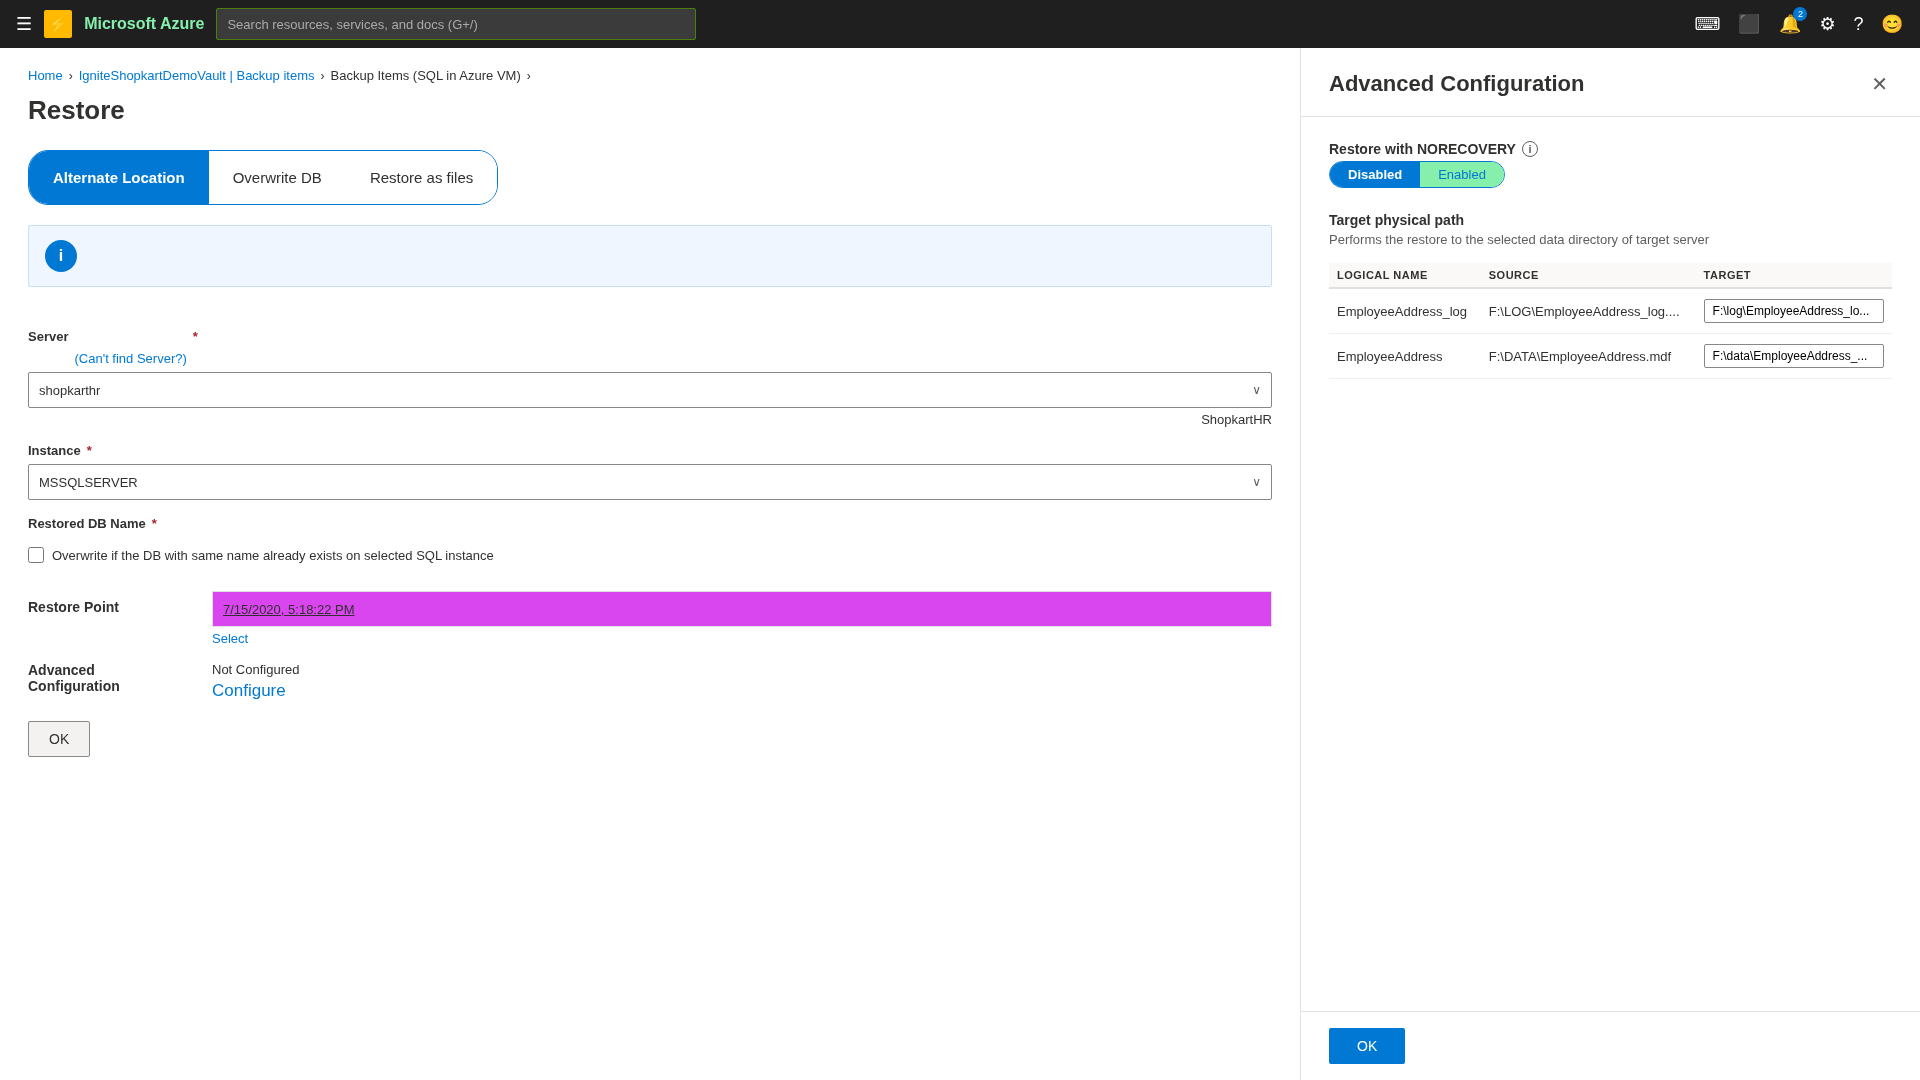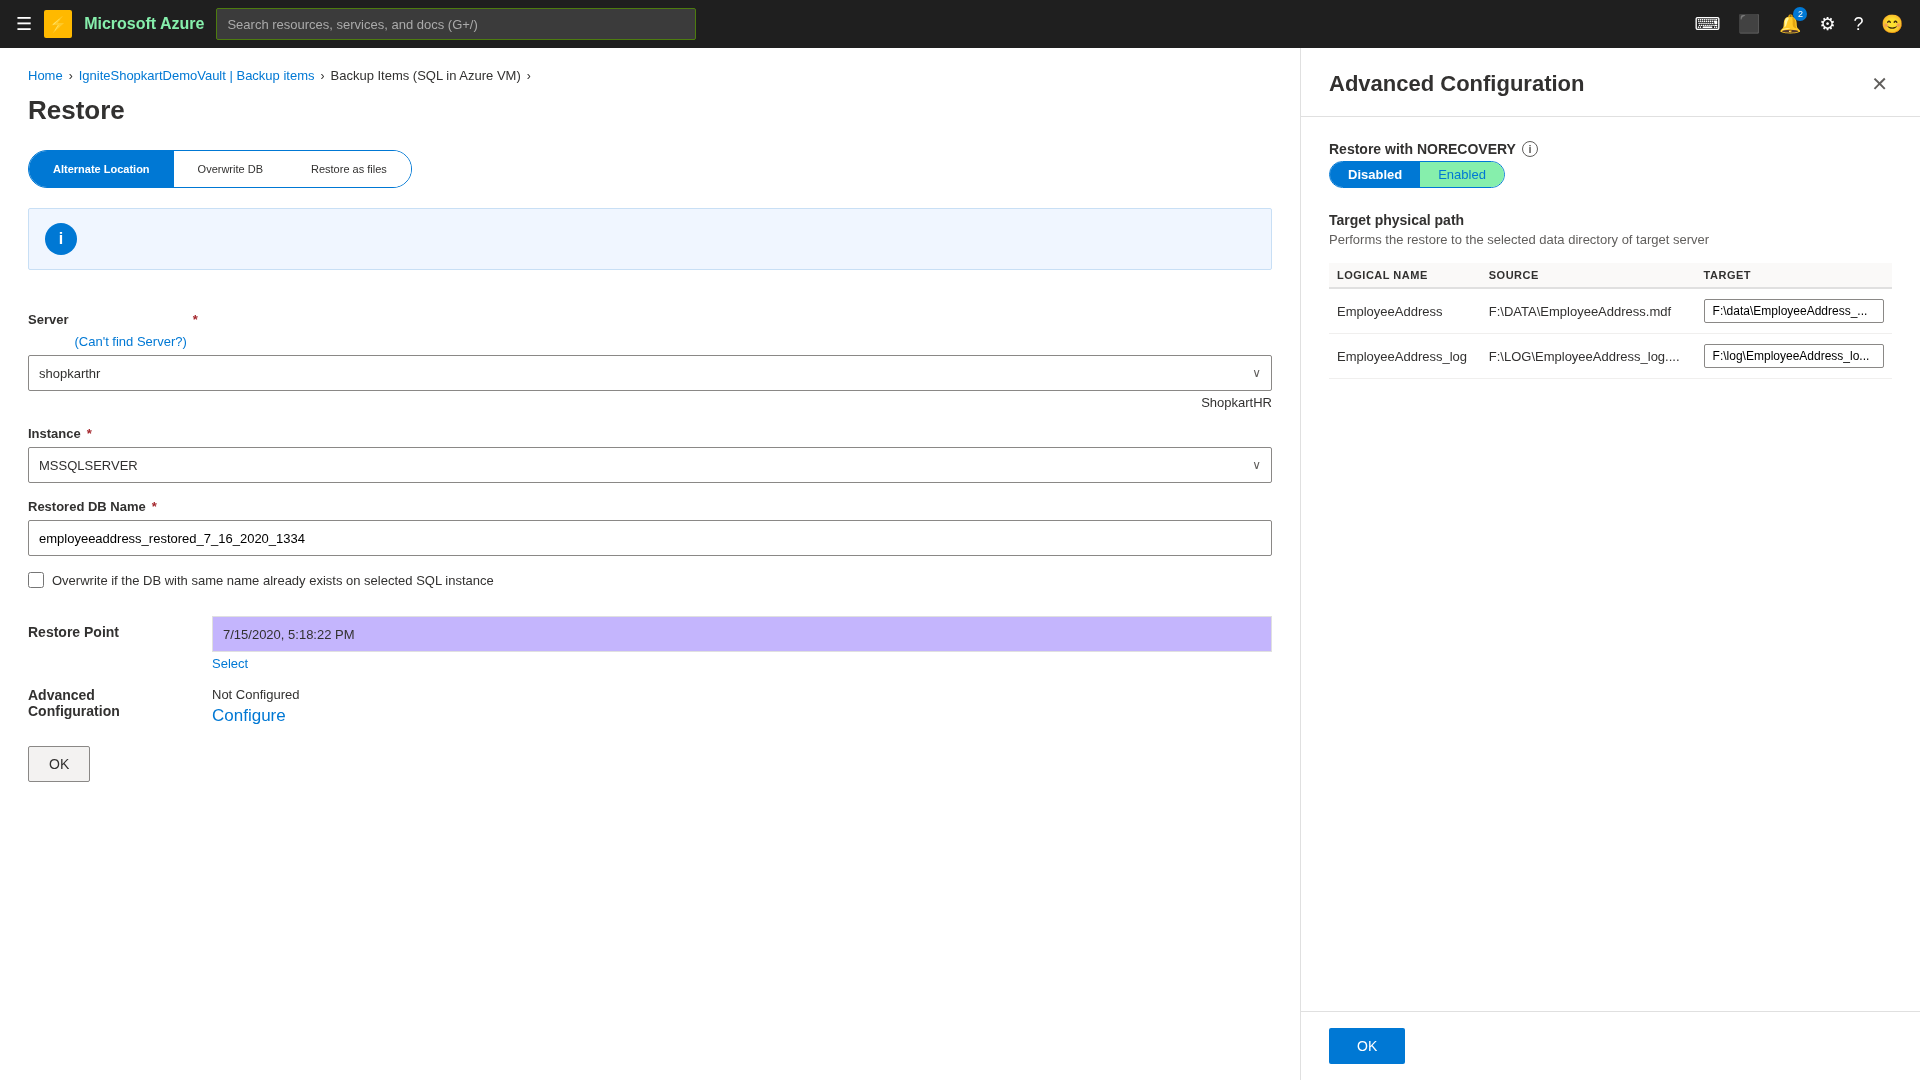--- a/index.html
+++ b/index.html
@@ -152,22 +152,22 @@
     
     .tab-switcher {
       display: flex;
       border: 1px solid #0078d4;
       border-radius: 20px;
       overflow: hidden;
       width: fit-content;
       margin-bottom: 20px;
     }
     .tab-option {
-      padding: 12px 24px;
-      font-size: 11px;
+      padding: 18px 24px;
+      font-size: 15px;
       cursor: pointer;
       background: #fff;
       color: #323130;
       border: none;
       font-weight: 400;
     }
     .tab-option.active {
       background: #0078d4;
       color: #fff;
       font-weight: 600;
@@ -263,26 +263,27 @@
       font-size: 14px;
       font-weight: 600;
       flex: 0 0 160px;
       padding-top: 8px;
     }
     .restore-point-value {
       flex: 1;
     }
     .restore-point-input {
       width: 100%;
-      background: #c4b5fd;
+      background: #d946ef;
       border: 1px solid #e0e0e0;
       padding: 13px 10px;
       font-size: 13px;
       color: #323130;
       height: 36px;
+      text-decoration: underline;
     }
     .select-link {
       color: #0078d4;
       font-size: 13px;
       cursor: pointer;
       display: block;
       margin-top: 4px;
     }
 
     
@@ -490,21 +491,20 @@
         <span>MSSQLSERVER</span>
         <span class="chevron">∨</span>
       </div>
     </div>
 
     <div class="field-group">
       <div class="field-label">
         <span>Restored DB Name</span>
         <span class="required-star">*</span>
       </div>
-      <input type="text" class="text-input" value="employeeaddress_restored_7_16_2020_1334" style="">
     </div>
 
     <div class="checkbox-row field-group">
       <input type="checkbox" id="overwrite-cb" style="">
       <label for="overwrite-cb">Overwrite if the DB with same name already exists on selected SQL instance</label>
     </div>
 
     <div class="restore-point-row">
       <div class="restore-point-label">Restore Point</div>
       <div class="restore-point-value">
@@ -552,33 +552,33 @@
       <table class="config-table">
         <thead>
           <tr>
             <th>LOGICAL NAME</th>
             <th>SOURCE</th>
             <th>TARGET</th>
           </tr>
         </thead>
         <tbody id="config-table-body">
         <tr>
+      <td>EmployeeAddress_log</td>
+      <td>F:\LOG\EmployeeAddress_log....</td>
+      <td>
+        <input type="text" class="target-input" value="F:\log\EmployeeAddress_lo..." style="">
+      </td>
+    </tr>
+            <tr>
       <td>EmployeeAddress</td>
       <td>F:\DATA\EmployeeAddress.mdf</td>
       <td>
         <input type="text" class="target-input" value="F:\data\EmployeeAddress_..." style="">
       </td>
     </tr>
-            <tr>
-      <td>EmployeeAddress_log</td>
-      <td>F:\LOG\EmployeeAddress_log....</td>
-      <td>
-        <input type="text" class="target-input" value="F:\log\EmployeeAddress_lo..." style="">
-      </td>
-    </tr>
           </tbody>
       </table>
 
     </div>
 
     <div class="right-panel-footer">
       <button class="btn-ok-blue">OK</button>
     </div>
 
   </div>

